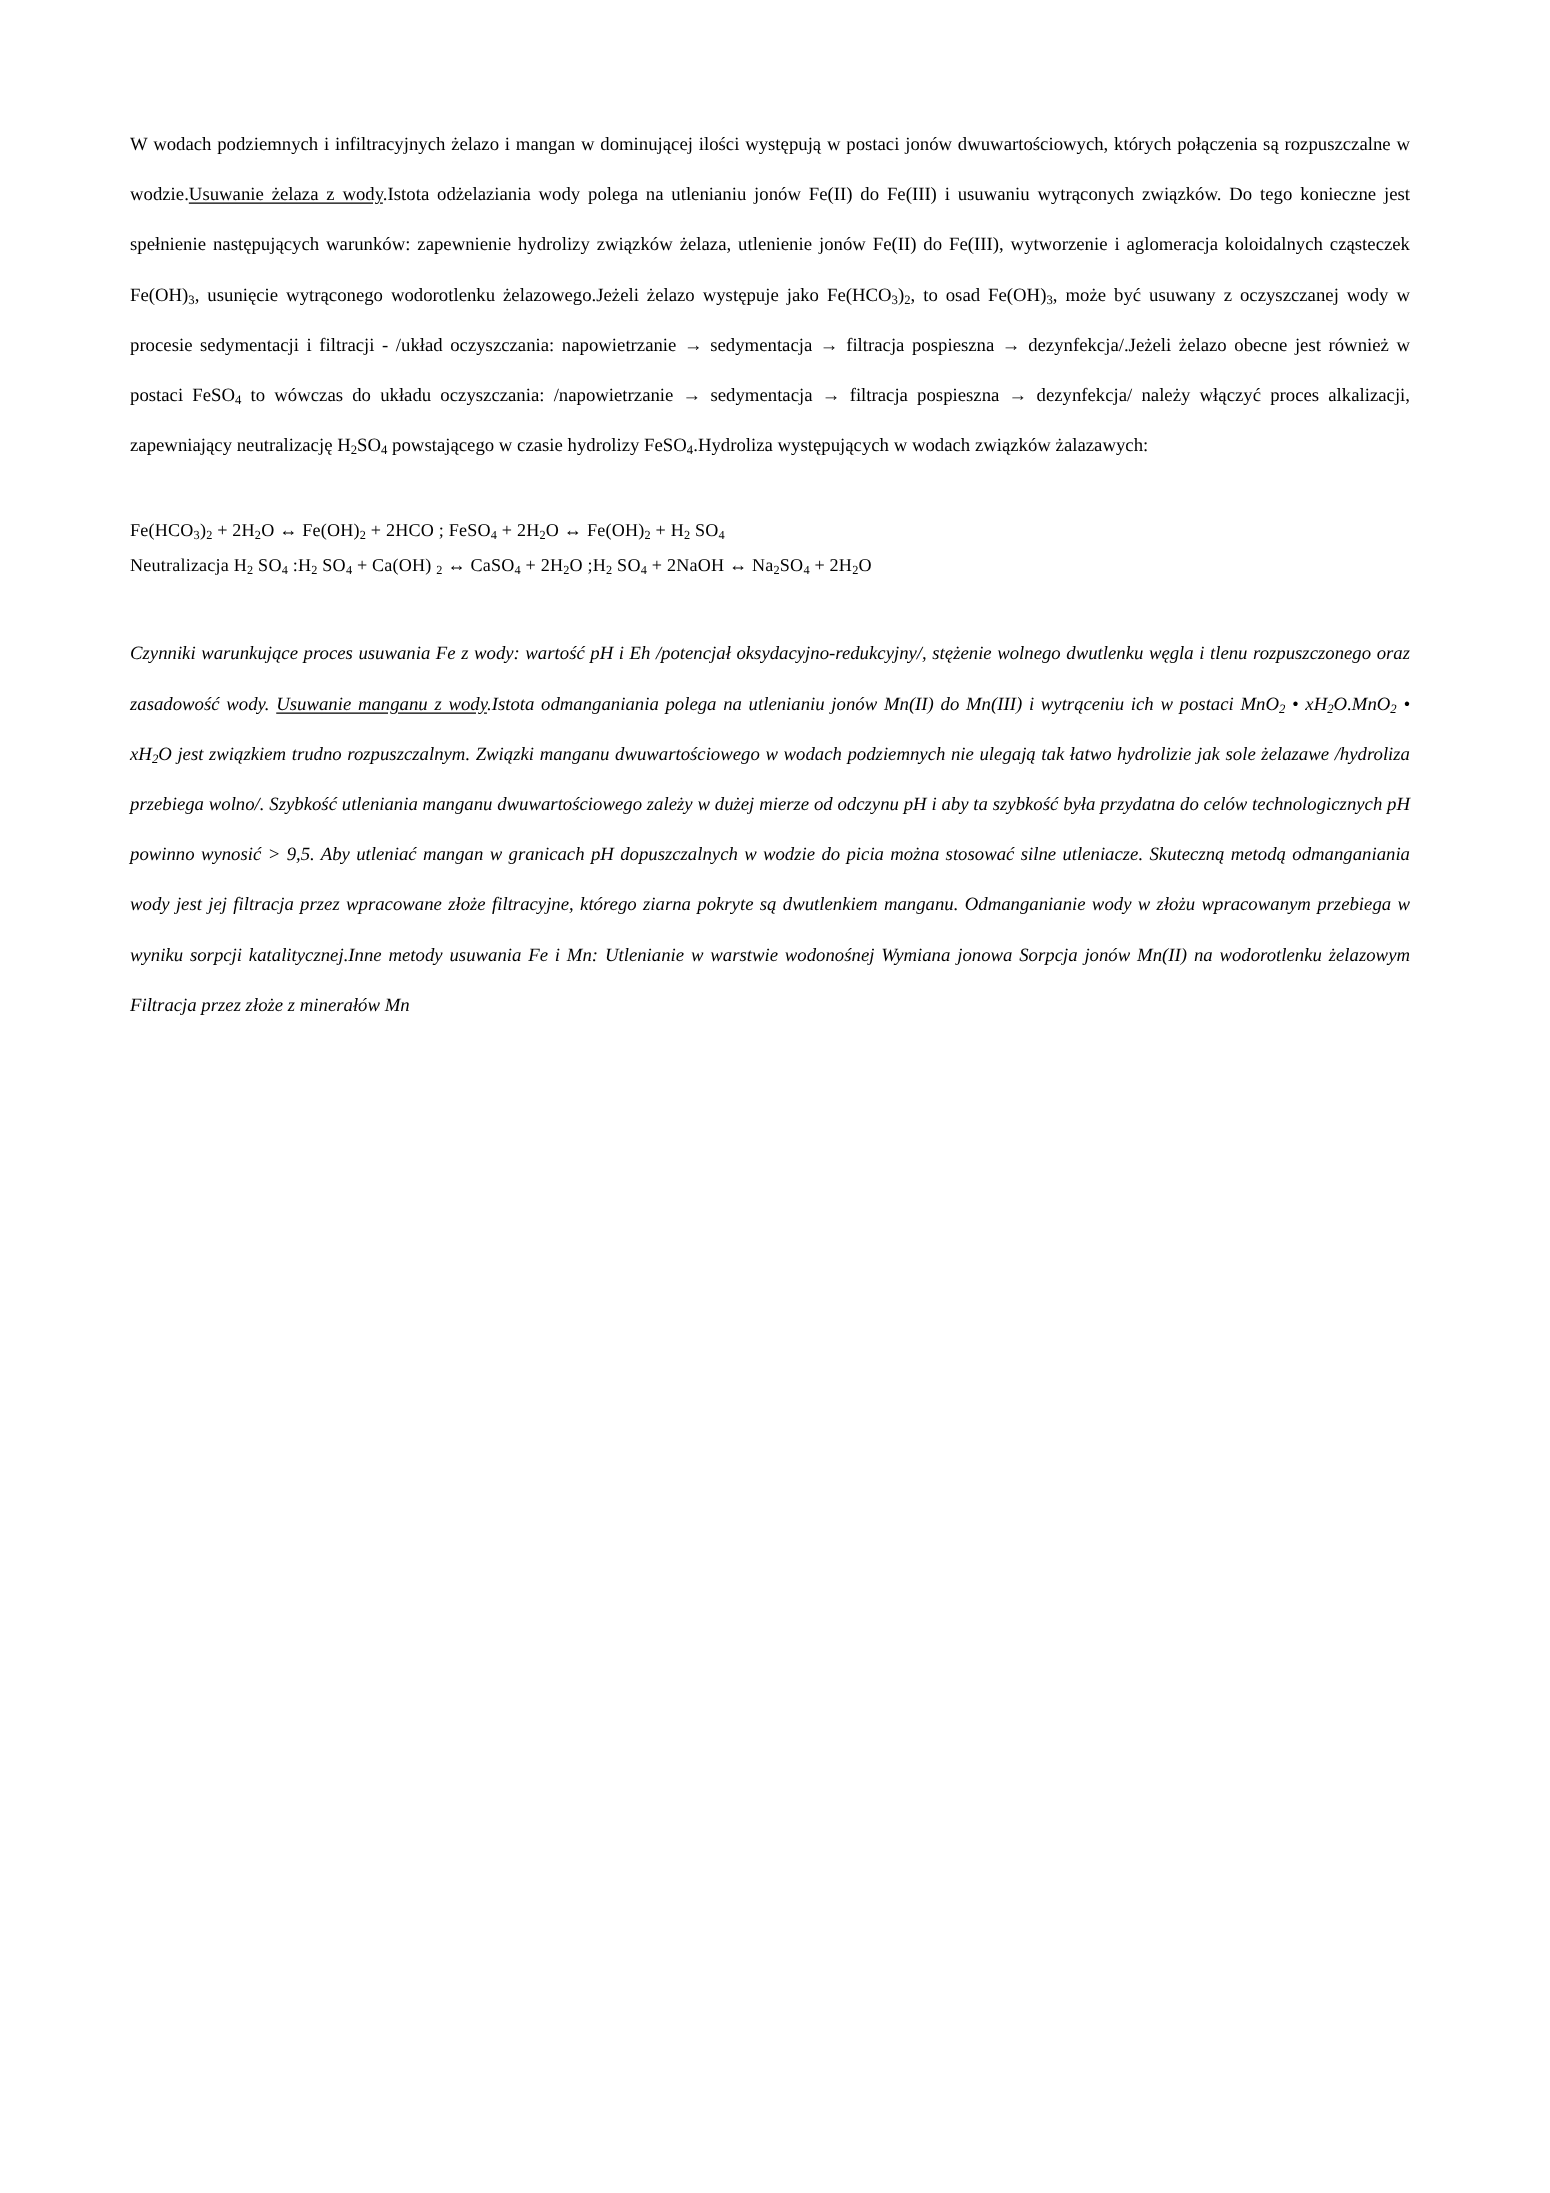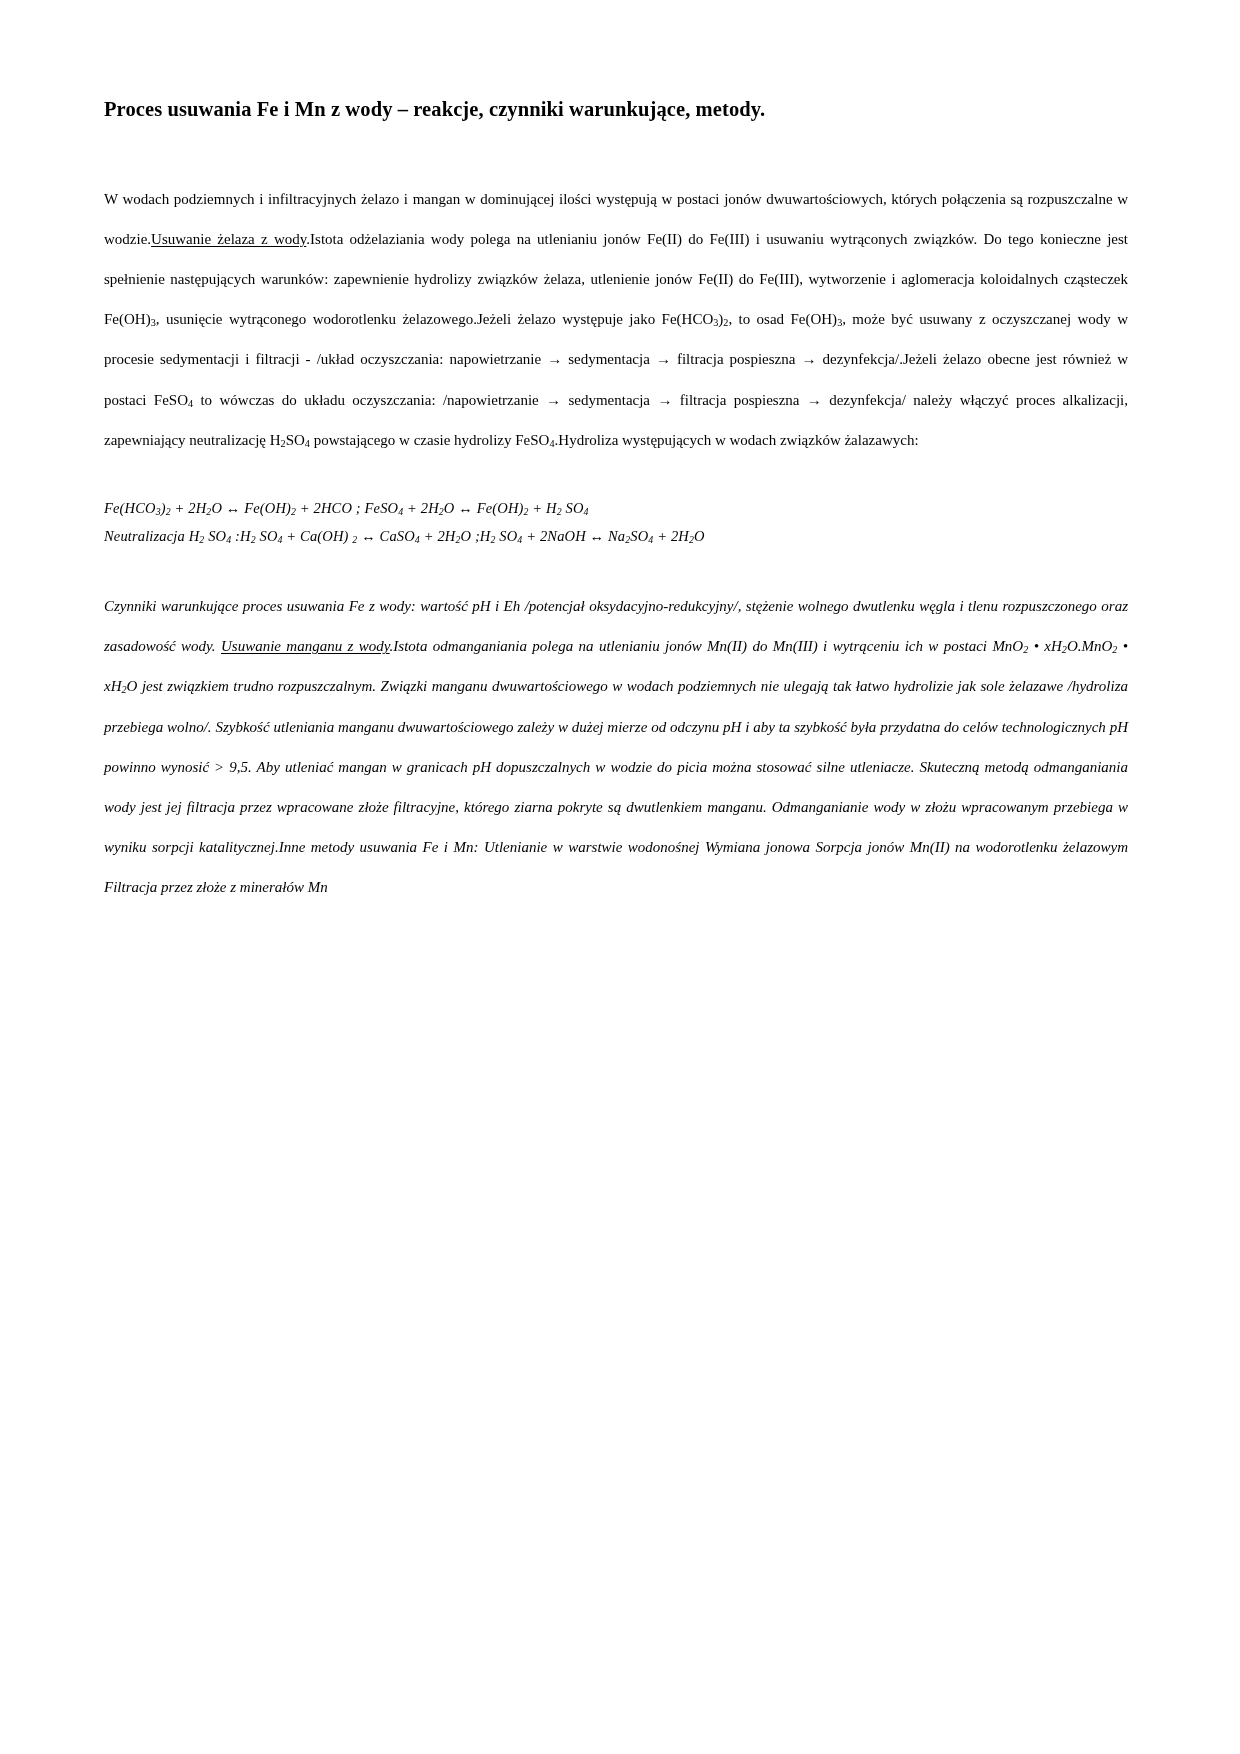--- a/index.html
+++ b/index.html
@@ -48,39 +48,37 @@
   }
   .eq-block {
     font-size: 14.5px;
     line-height: 28px;
     text-align: left;
     font-family: "Liberation Serif", "DejaVu Serif", serif;
     letter-spacing: 0.15px;
   }
   .eq-line {
     white-space: nowrap;
-    font-style: italic;
   }
   u.ul {
     text-decoration: underline;
     text-underline-offset: 2px;
   }
   sub {
     font-size: 0.68em;
     vertical-align: -0.22em;
     line-height: 0;
   }
   .arrow { font-family: "Liberation Serif", "DejaVu Serif", serif; }
 </style>
 </head>
 <body>
 
 <div class="page">
 
-  <h1 class="doc-title">Proces usuwania Fe i Mn z wody – reakcje, czynniki warunkujące, metody.</h1>
 
   <p class="para"><span>W wodach podziemnych i infiltracyjnych żelazo i mangan w dominującej ilości występują w postaci jonów dwuwartościowych, których połączenia są rozpuszczalne w wodzie.</span><u class="ul">Usuwanie żelaza z wody</u><span>.Istota odżelaziania wody polega na utlenianiu jonów Fe(II) do Fe(III) i usuwaniu wytrąconych związków. Do tego konieczne jest spełnienie  następujących warunków: zapewnienie hydrolizy związków żelaza, utlenienie jonów Fe(II) do Fe(III), wytworzenie i aglomeracja koloidalnych cząsteczek Fe(OH)</span><sub>3</sub><span>, usunięcie wytrąconego wodorotlenku żelazowego.Jeżeli żelazo występuje jako Fe(HCO</span><sub>3</sub><span>)</span><sub>2</sub><span>, to osad Fe(OH)</span><sub>3</sub><span>, może być usuwany z oczyszczanej wody w procesie sedymentacji i filtracji - /układ oczyszczania: napowietrzanie </span><span class="arrow">→</span><span> sedymentacja </span><span class="arrow">→</span><span> filtracja pospieszna </span><span class="arrow">→</span><span> dezynfekcja/.Jeżeli żelazo obecne jest również w postaci FeSO</span><sub>4</sub><span> to wówczas do układu oczyszczania: /napowietrzanie </span><span class="arrow">→</span><span> sedymentacja </span><span class="arrow">→</span><span> filtracja pospieszna </span><span class="arrow">→</span><span> dezynfekcja/ należy włączyć proces alkalizacji, zapewniający neutralizację H</span><sub>2</sub><span>SO</span><sub>4</sub><span> powstającego w czasie hydrolizy FeSO</span><sub>4</sub><span>.Hydroliza występujących w wodach związków żalazawych:</span></p>
 
   <div class="eq-block gap-before-eq">
     <div class="eq-line"><span>Fe(HCO</span><sub>3</sub><span>)</span><sub>2</sub><span> + 2H</span><sub>2</sub><span>O </span><span>↔ </span><span>Fe(OH)</span><sub>2</sub><span> + 2HCO ; FeSO</span><sub>4</sub><span>  + 2H</span><sub>2</sub><span>O </span><span>↔ </span><span>Fe(OH)</span><sub>2</sub><span> + H</span><sub>2</sub><span> SO</span><sub>4</sub></div>
     <div class="eq-line"><span>Neutralizacja H</span><sub>2</sub><span> SO</span><sub>4</sub><span> :H</span><sub>2</sub><span> SO</span><sub>4</sub><span> + Ca(OH) </span><sub>2</sub><span> ↔ </span><span>CaSO</span><sub>4</sub><span> + 2H</span><sub>2</sub><span>O ;H</span><sub>2</sub><span> SO</span><sub>4</sub><span> + 2NaOH </span><span>↔ </span><span>Na</span><sub>2</sub><span>SO</span><sub>4</sub><span> + 2H</span><sub>2</sub><span>O</span></div>
   </div>
 
   <p class="para gap-after-eq"><span>Czynniki warunkujące proces usuwania Fe z wody: wartość pH i Eh /potencjał oksydacyjno-redukcyjny/, stężenie wolnego dwutlenku węgla i tlenu rozpuszczonego oraz zasadowość wody. </span><u class="ul">Usuwanie manganu z wody</u><span>.Istota odmanganiania polega na utlenianiu jonów Mn(II) do Mn(III) i wytrąceniu ich w postaci MnO</span><sub>2</sub><span> • xH</span><sub>2</sub><span>O.MnO</span><sub>2</sub><span> • xH</span><sub>2</sub><span>O jest związkiem trudno rozpuszczalnym. Związki manganu dwuwartościowego w wodach podziemnych nie ulegają tak łatwo hydrolizie jak sole żelazawe /hydroliza przebiega wolno/. Szybkość utleniania manganu dwuwartościowego zależy w dużej mierze od odczynu pH  i aby ta szybkość była przydatna do celów technologicznych pH powinno wynosić &gt; 9,5. Aby utleniać mangan w granicach pH dopuszczalnych w wodzie do picia można stosować  silne utleniacze. Skuteczną metodą odmanganiania wody jest jej filtracja przez wpracowane złoże filtracyjne, którego ziarna pokryte są dwutlenkiem manganu. Odmanganianie wody w złożu wpracowanym przebiega w wyniku sorpcji katalitycznej.Inne metody usuwania Fe i Mn: Utlenianie w warstwie wodonośnej Wymiana jonowa Sorpcja jonów Mn(II) na wodorotlenku żelazowym Filtracja przez złoże z minerałów Mn</span></p>
 

